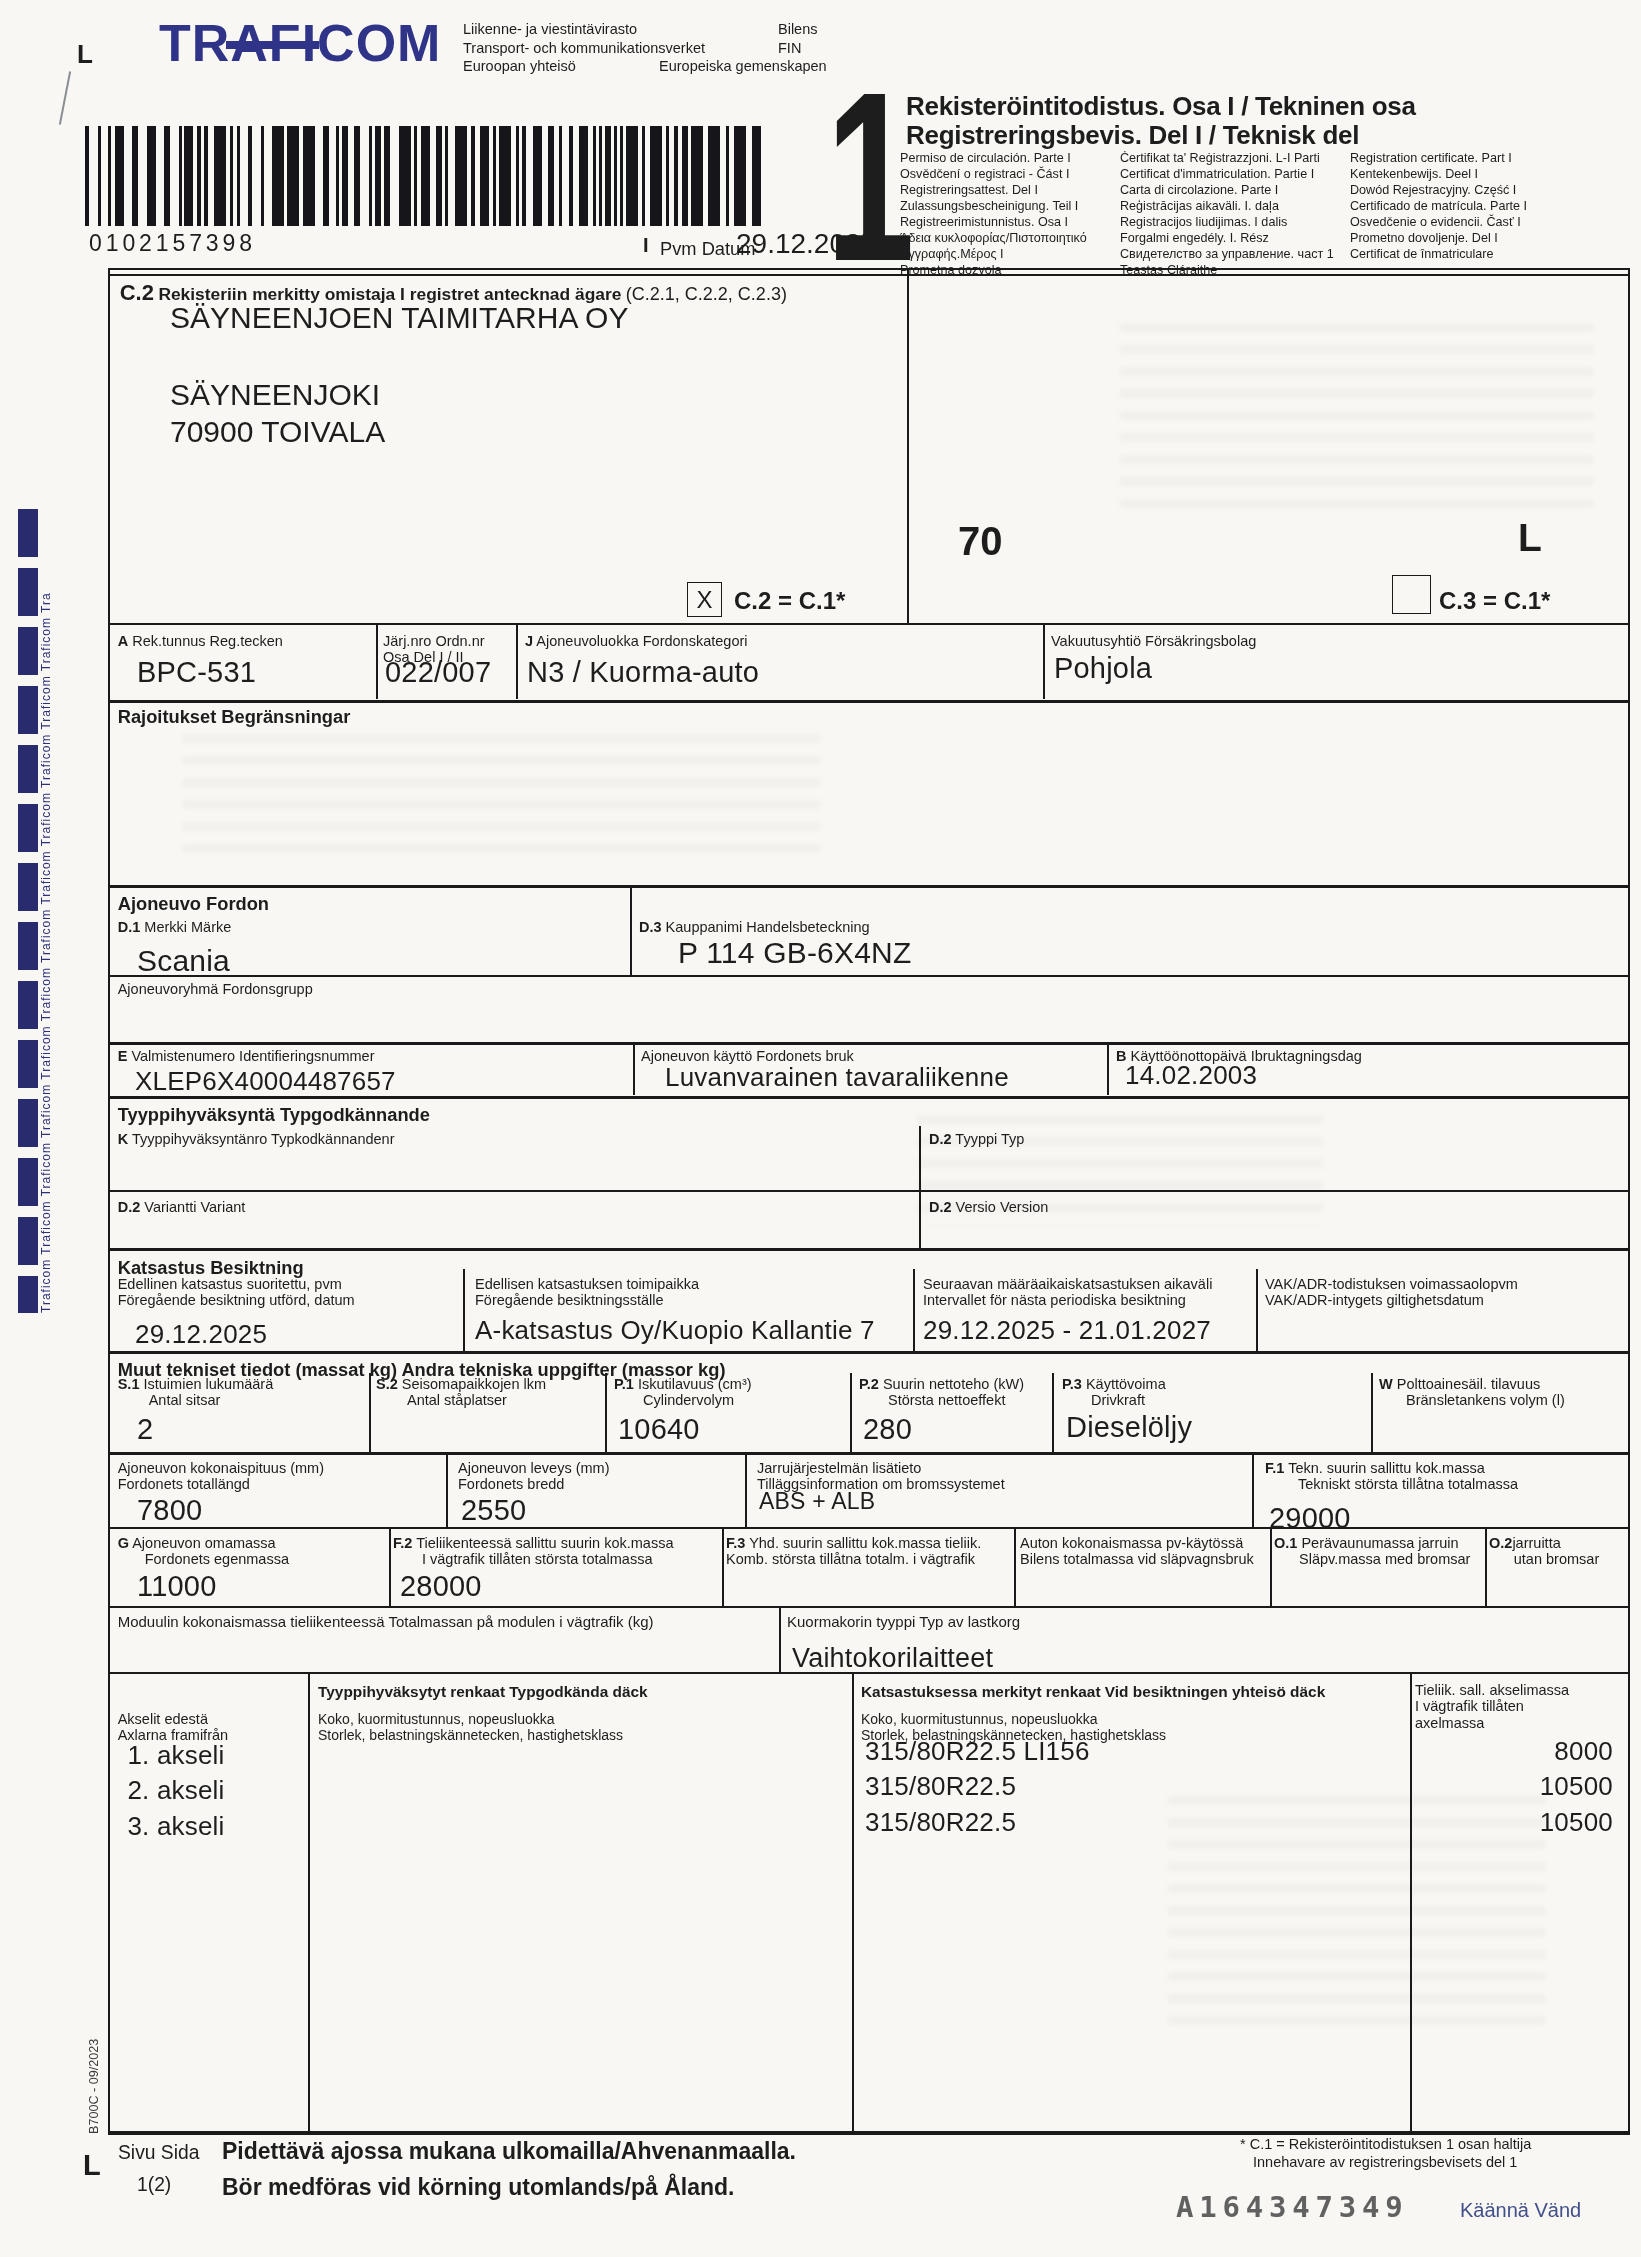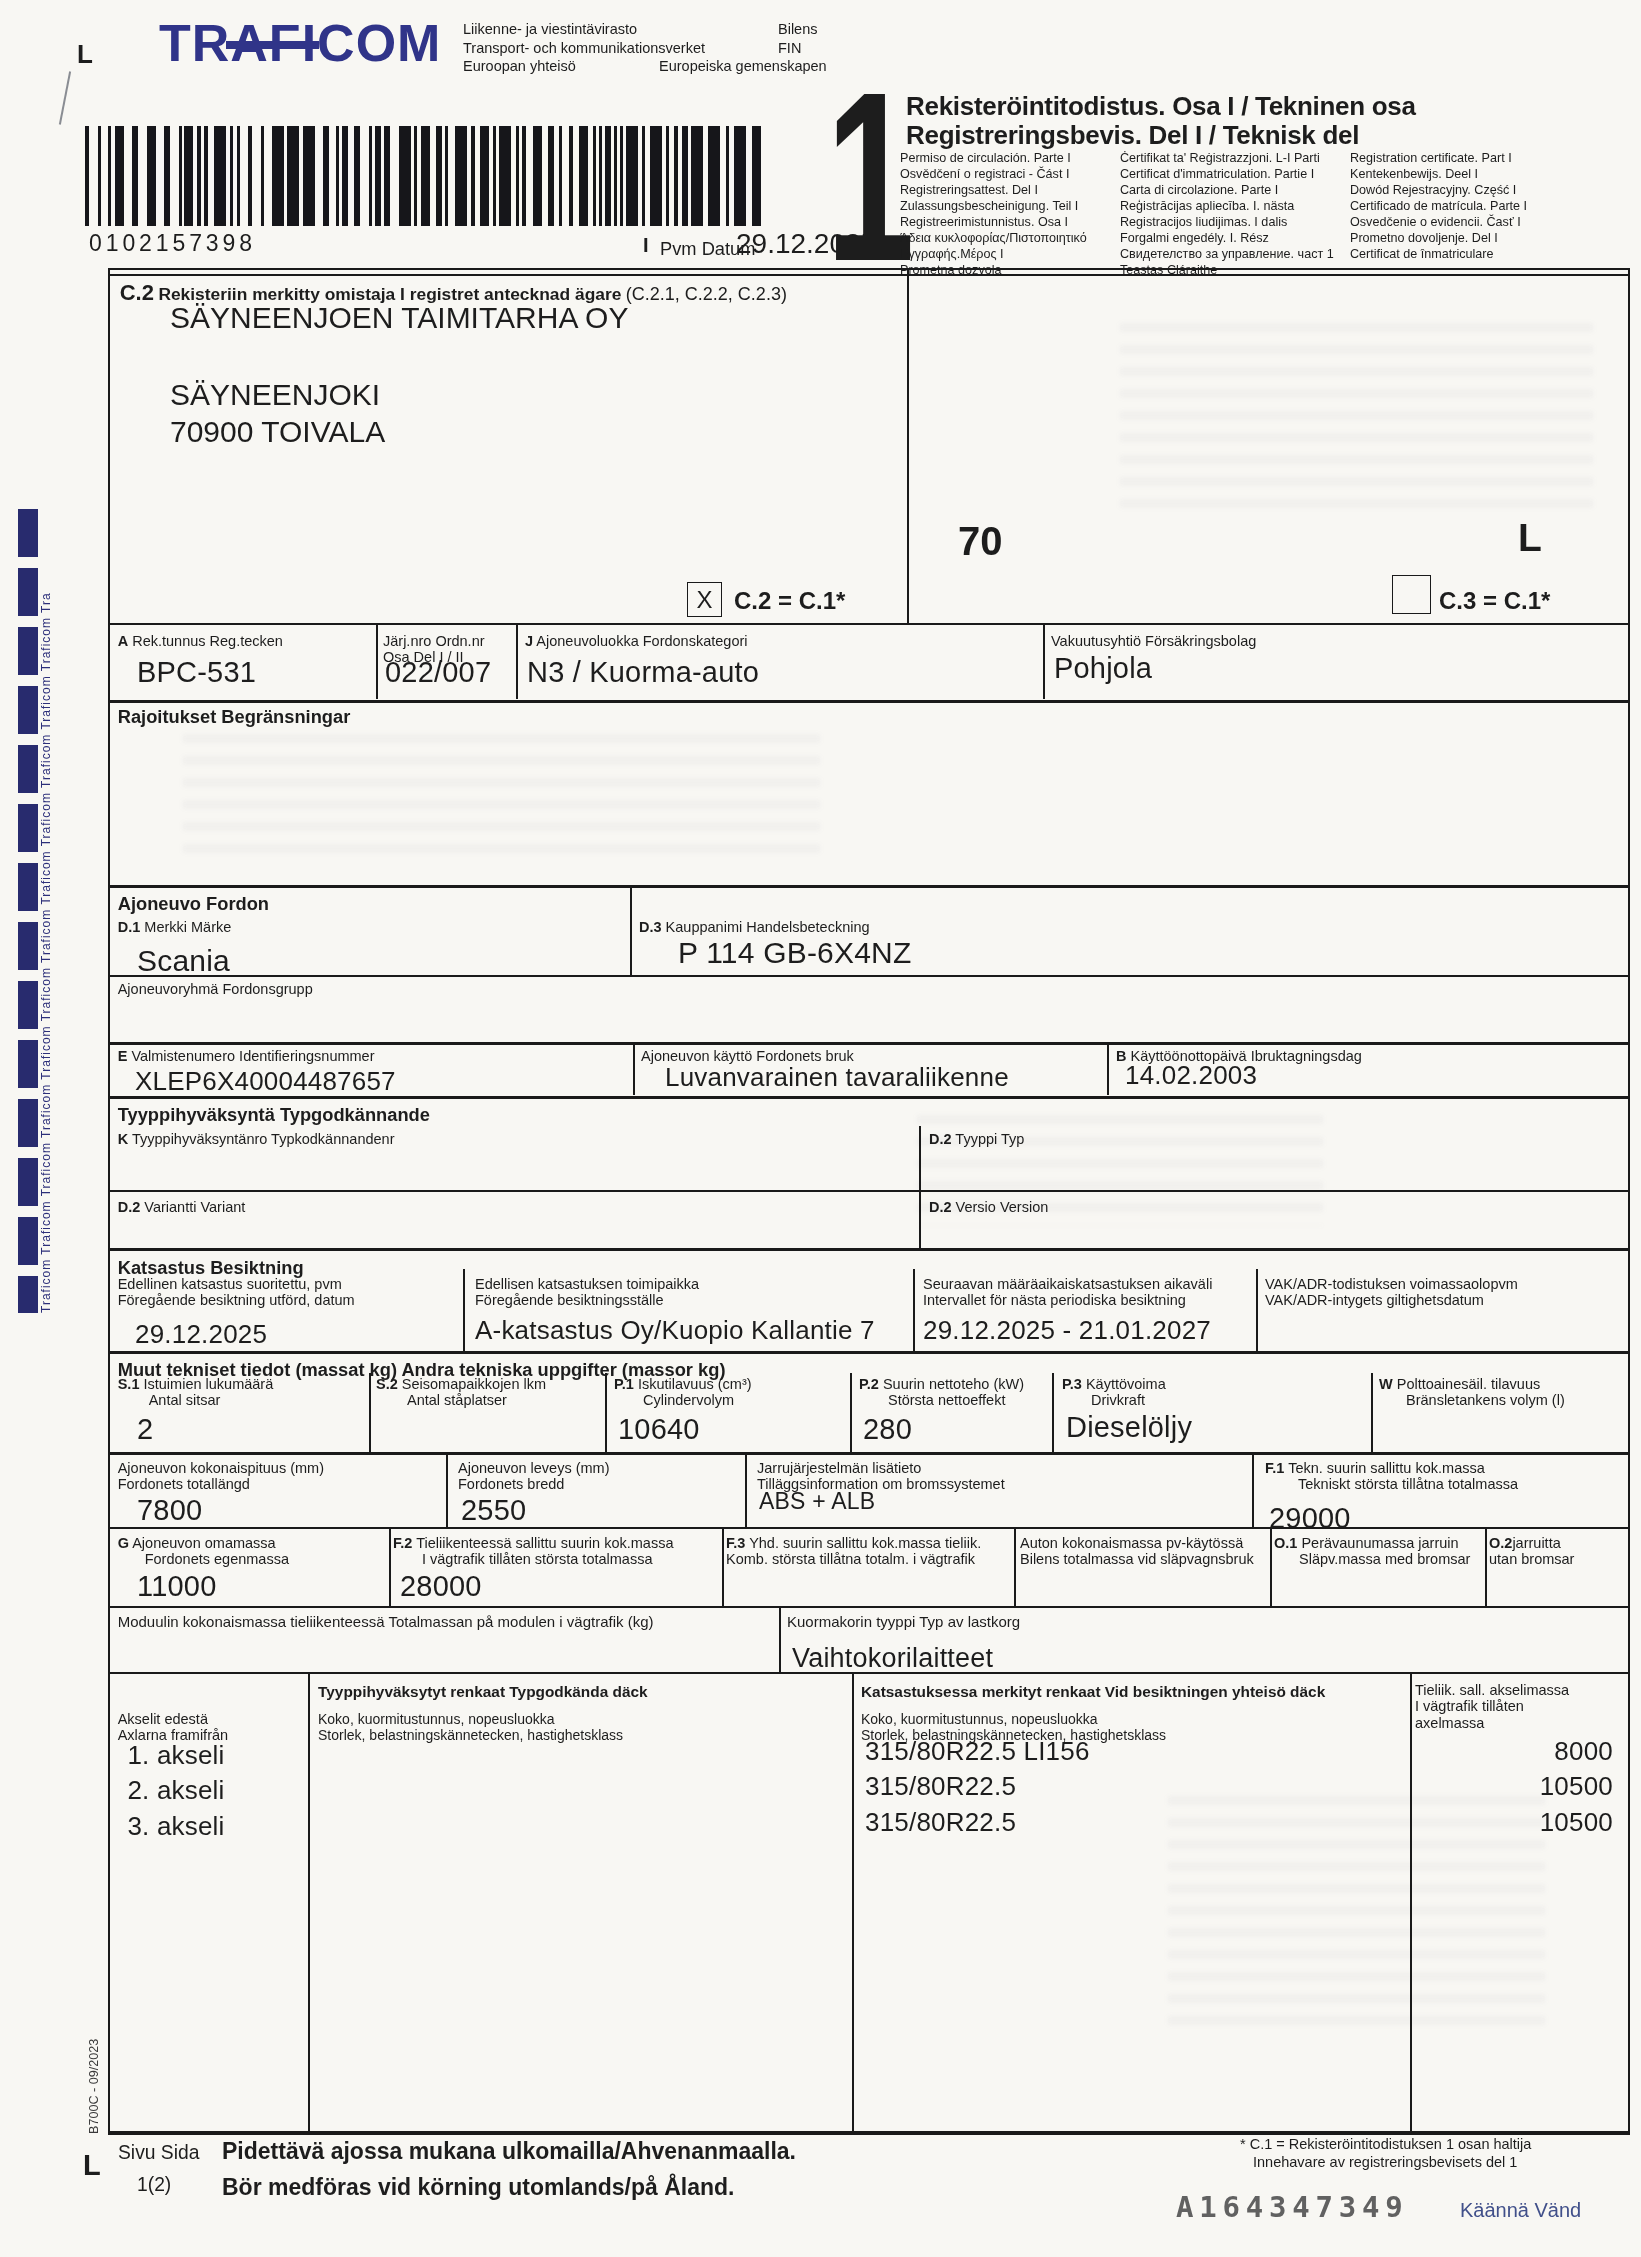--- a/index.html
+++ b/index.html
@@ -131,21 +131,21 @@
     <div class="langline">Zulassungsbescheinigung. Teil I</div>
     <div class="langline">Registreerimistunnistus. Osa I</div>
     <div class="langline">Άδεια κυκλοφορίας/Πιστοποιητικό</div>
     <div class="langline">Εγγραφής.Μέρος I</div>
     <div class="langline">Prometna dozvola</div>
   </div>
   <div class="t" style="left:1120px;top:150px">
     <div class="langline">Ċertifikat ta' Reġistrazzjoni. L-I Parti</div>
     <div class="langline">Certificat d'immatriculation. Partie I</div>
     <div class="langline">Carta di circolazione. Parte I</div>
-    <div class="langline">Reģistrācijas apliecība. I. nästa</div>
+    <div class="langline">Reģistrācijas aikaväli. I. daļa</div>
     <div class="langline">Registracijos liudijimas. I dalis</div>
     <div class="langline">Forgalmi engedély. I. Rész</div>
     <div class="langline">Свидетелство за управление. част 1</div>
     <div class="langline">Teastas Cláraithe</div>
   </div>
   <div class="t" style="left:1350px;top:150px">
     <div class="langline">Registration certificate. Part I</div>
     <div class="langline">Kentekenbewijs. Deel I</div>
     <div class="langline">Dowód Rejestracyjny. Część I</div>
     <div class="langline">Certificado de matrícula. Parte I</div>
@@ -365,21 +365,21 @@
     <div class="t lab" style="left:910px;top:1265px">
       <div>Auton kokonaismassa pv-käytössä</div>
       <div>Bilens totalmassa vid släpvagnsbruk</div>
     </div>
     <div class="t lab" style="left:1164px;top:1265px">
       <div><b>O.1</b> <span>Perävaunumassa jarruin</span></div>
       <div style="padding-left:25px">Släpv.massa med bromsar</div>
     </div>
     <div class="t lab" style="left:1379px;top:1265px;width:135px;white-space:normal">
       <div style="white-space:nowrap"><b>O.2</b><span>jarruitta</span></div>
-      <div style="text-align:left;white-space:nowrap">utan bromsar</div>
+      <div style="text-align:center;white-space:nowrap">utan bromsar</div>
     </div>
     <div class="t val" style="left:27px;top:1300px;font-size:29px">11000</div>
     <div class="t val" style="left:290px;top:1300px;font-size:29px">28000</div>
 
     <div class="t lab" style="left:7.7px;top:1344px;font-size:15px">Moduulin kokonaismassa tieliikenteessä  Totalmassan på modulen i vägtrafik (kg)</div>
     <div class="t lab" style="left:677px;top:1344px;font-size:15px">Kuormakorin tyyppi  Typ av lastkorg</div>
     <div class="t val" style="left:682px;top:1373px;font-size:27px">Vaihtokorilaitteet</div>
 
     <div class="t lab b" style="left:208px;top:1414px;font-size:15.4px">Tyyppihyväksytyt renkaat  Typgodkända däck</div>
     <div class="t lab b" style="left:751px;top:1414px;font-size:15.4px">Katsastuksessa merkityt renkaat  Vid besiktningen yhteisö däck</div>

